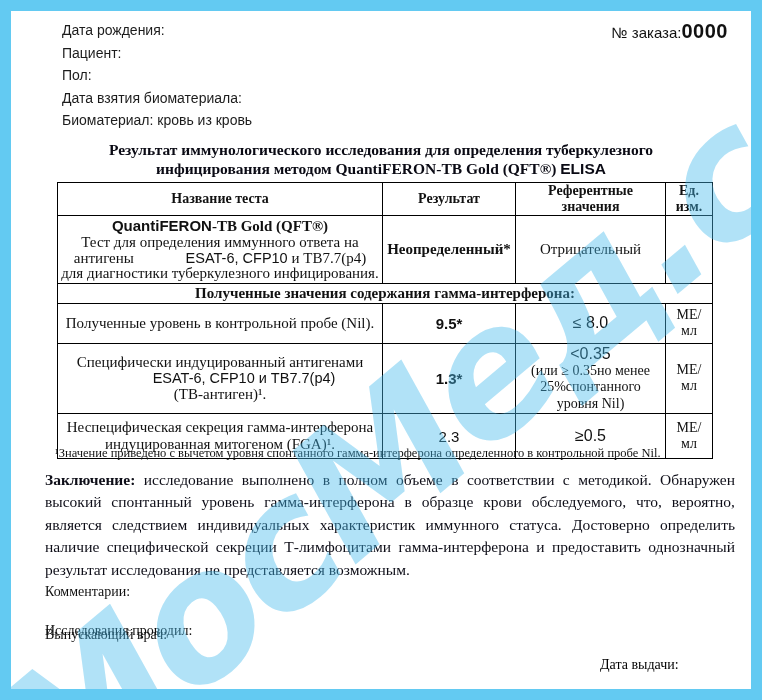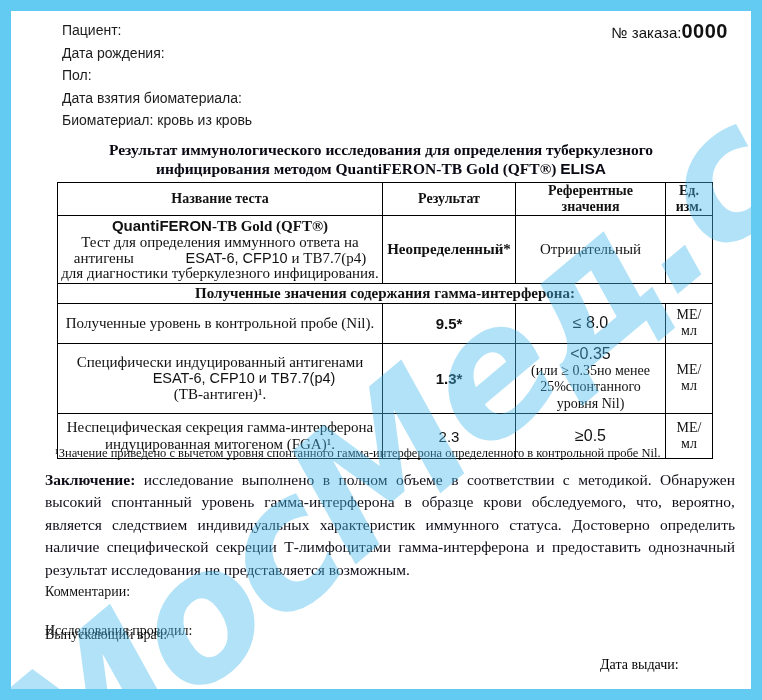--- a/index.html
+++ b/index.html
@@ -78,22 +78,22 @@
     transform:rotate(-40deg);
     white-space:nowrap; pointer-events:none; z-index:9;
   }
 </style>
 </head>
 <body>
 
 <div class="page">
 
   <div class="fields">
+    <div>Дата рождения:</div>
     <div>Пациент:</div>
-    <div>Дата рождения:</div>
     <div>Пол:</div>
     <div>Дата взятия биоматериала:</div>
     <div>Биоматериал: кровь из кровь</div>
   </div>
 
   <div class="order"><span>№ заказа:</span><span class="num">0000</span></div>
 
   <div class="title">
     <div>Результат иммунологического исследования для определения туберкулезного</div>
     <div><span>инфицирования методом QuantiFERON-TB Gold (QFT®) </span><span class="sans">ELISA</span></div>

